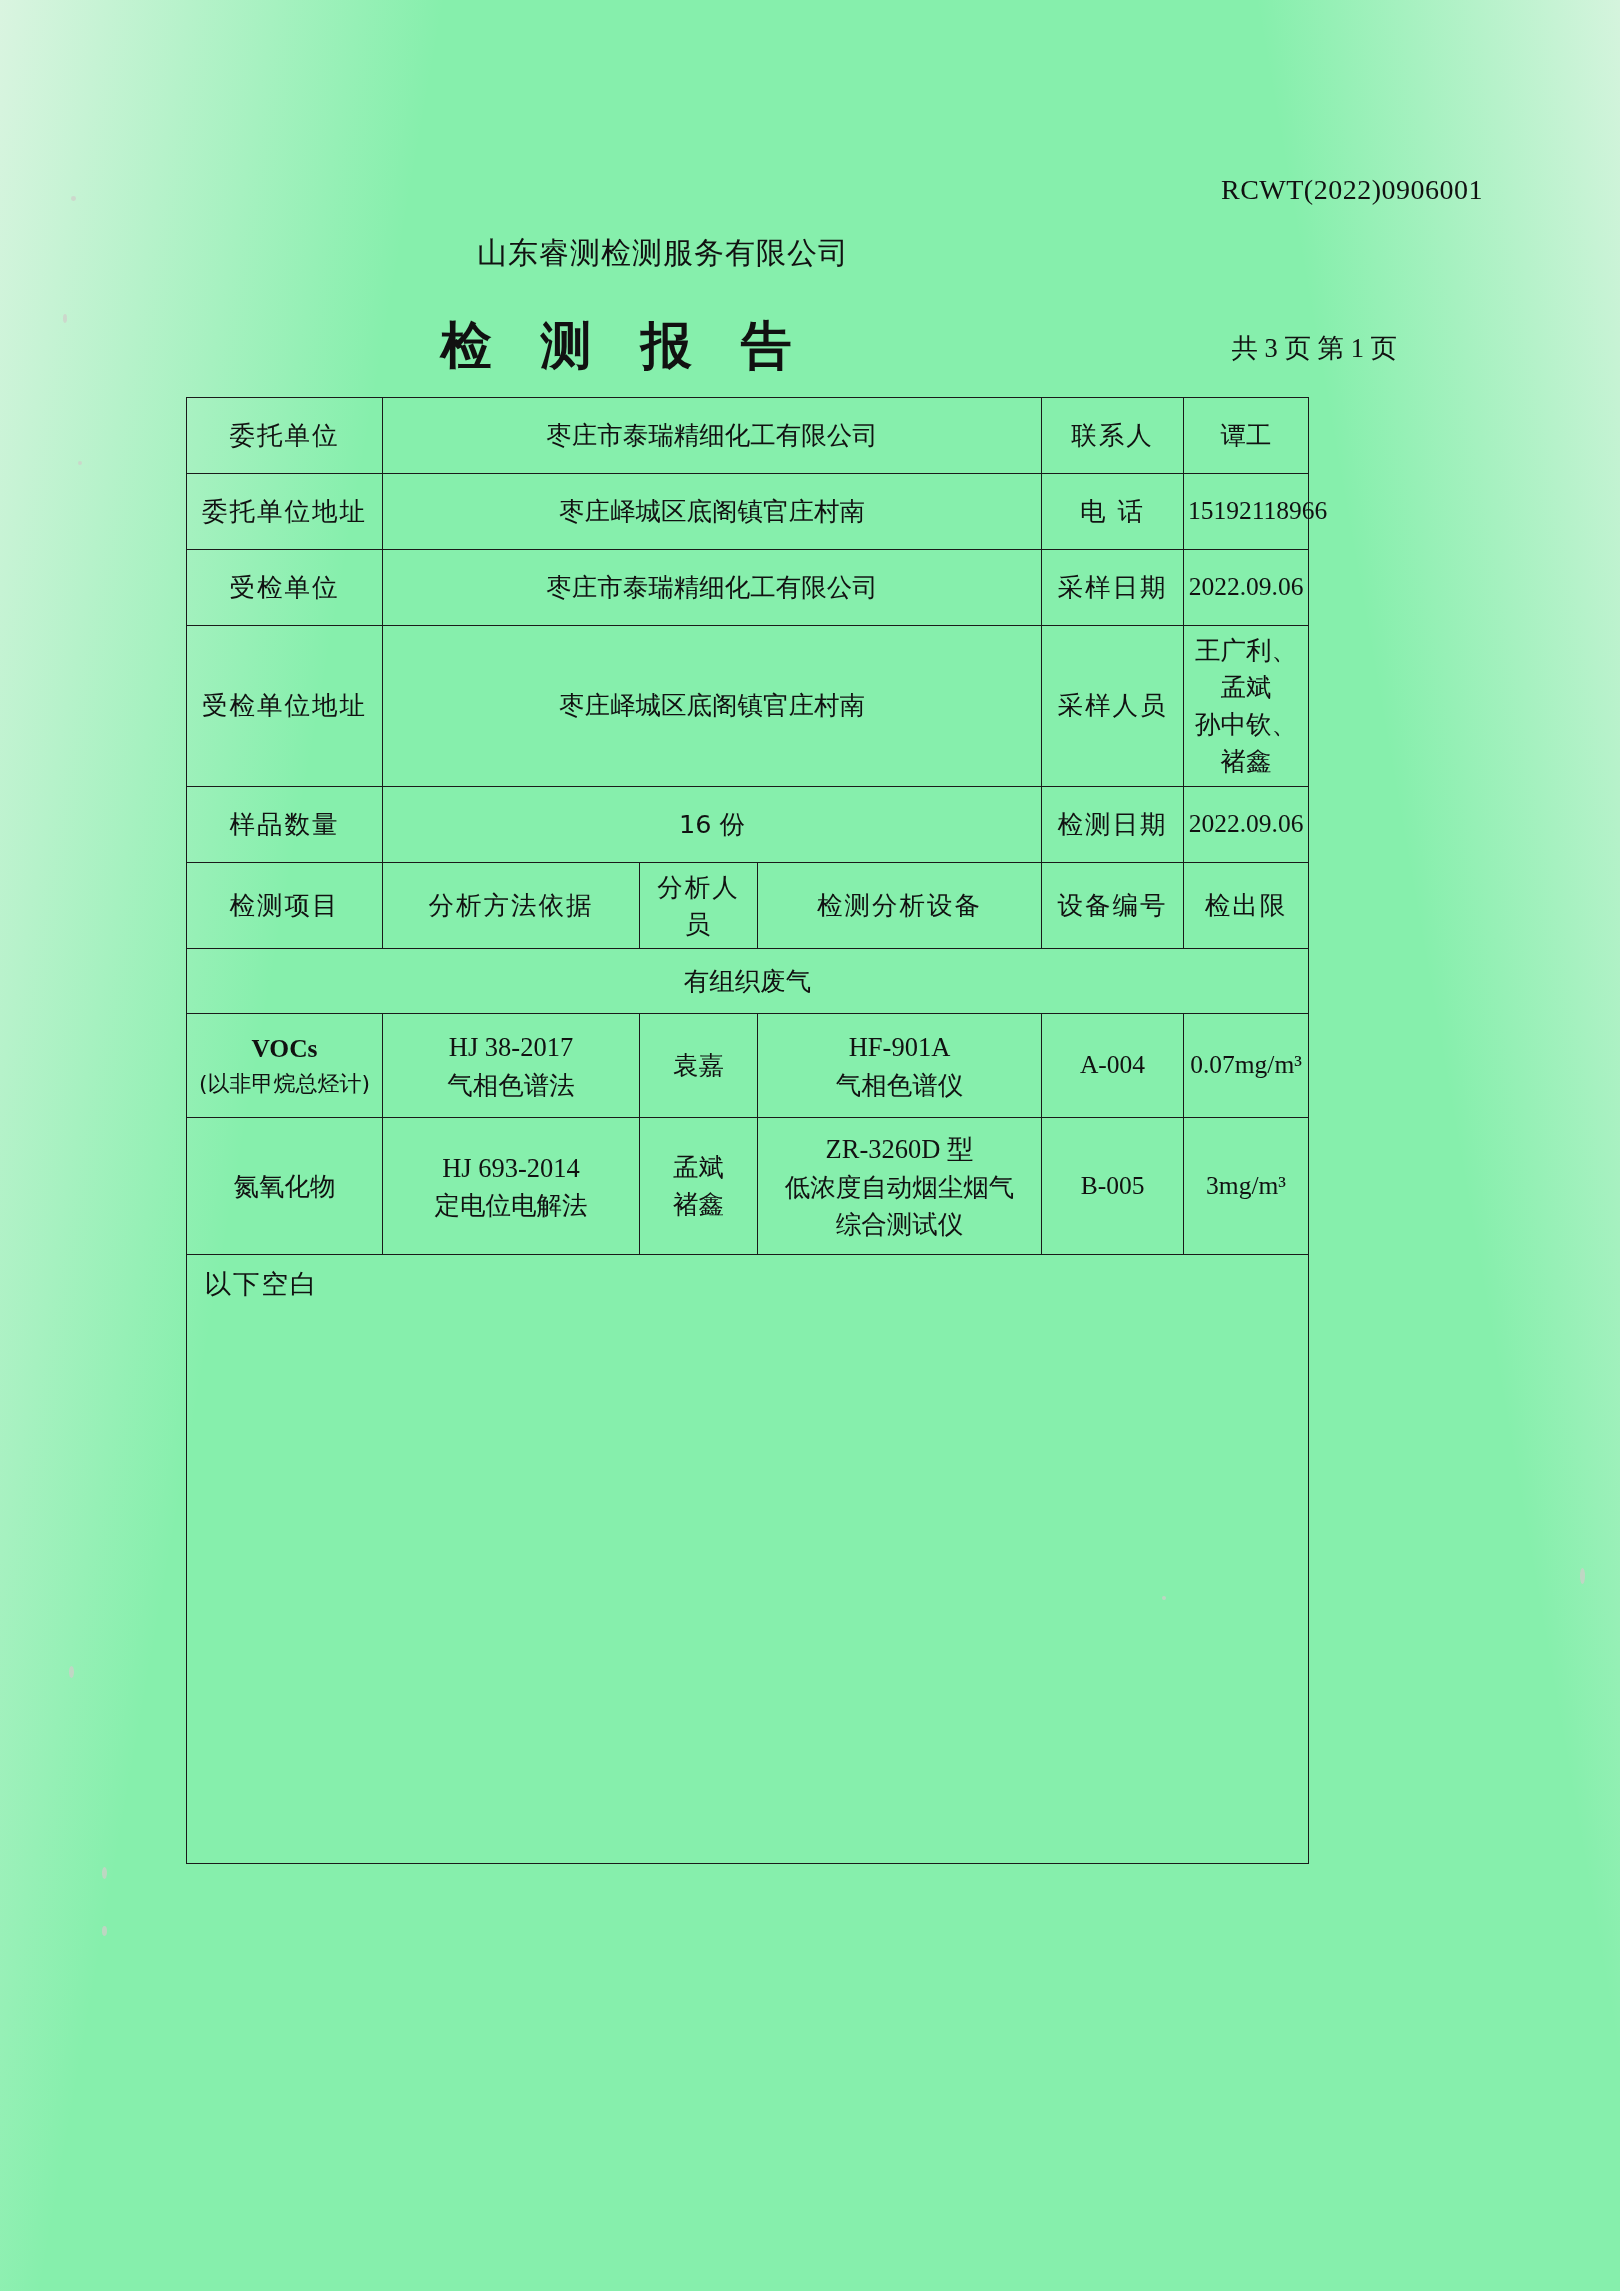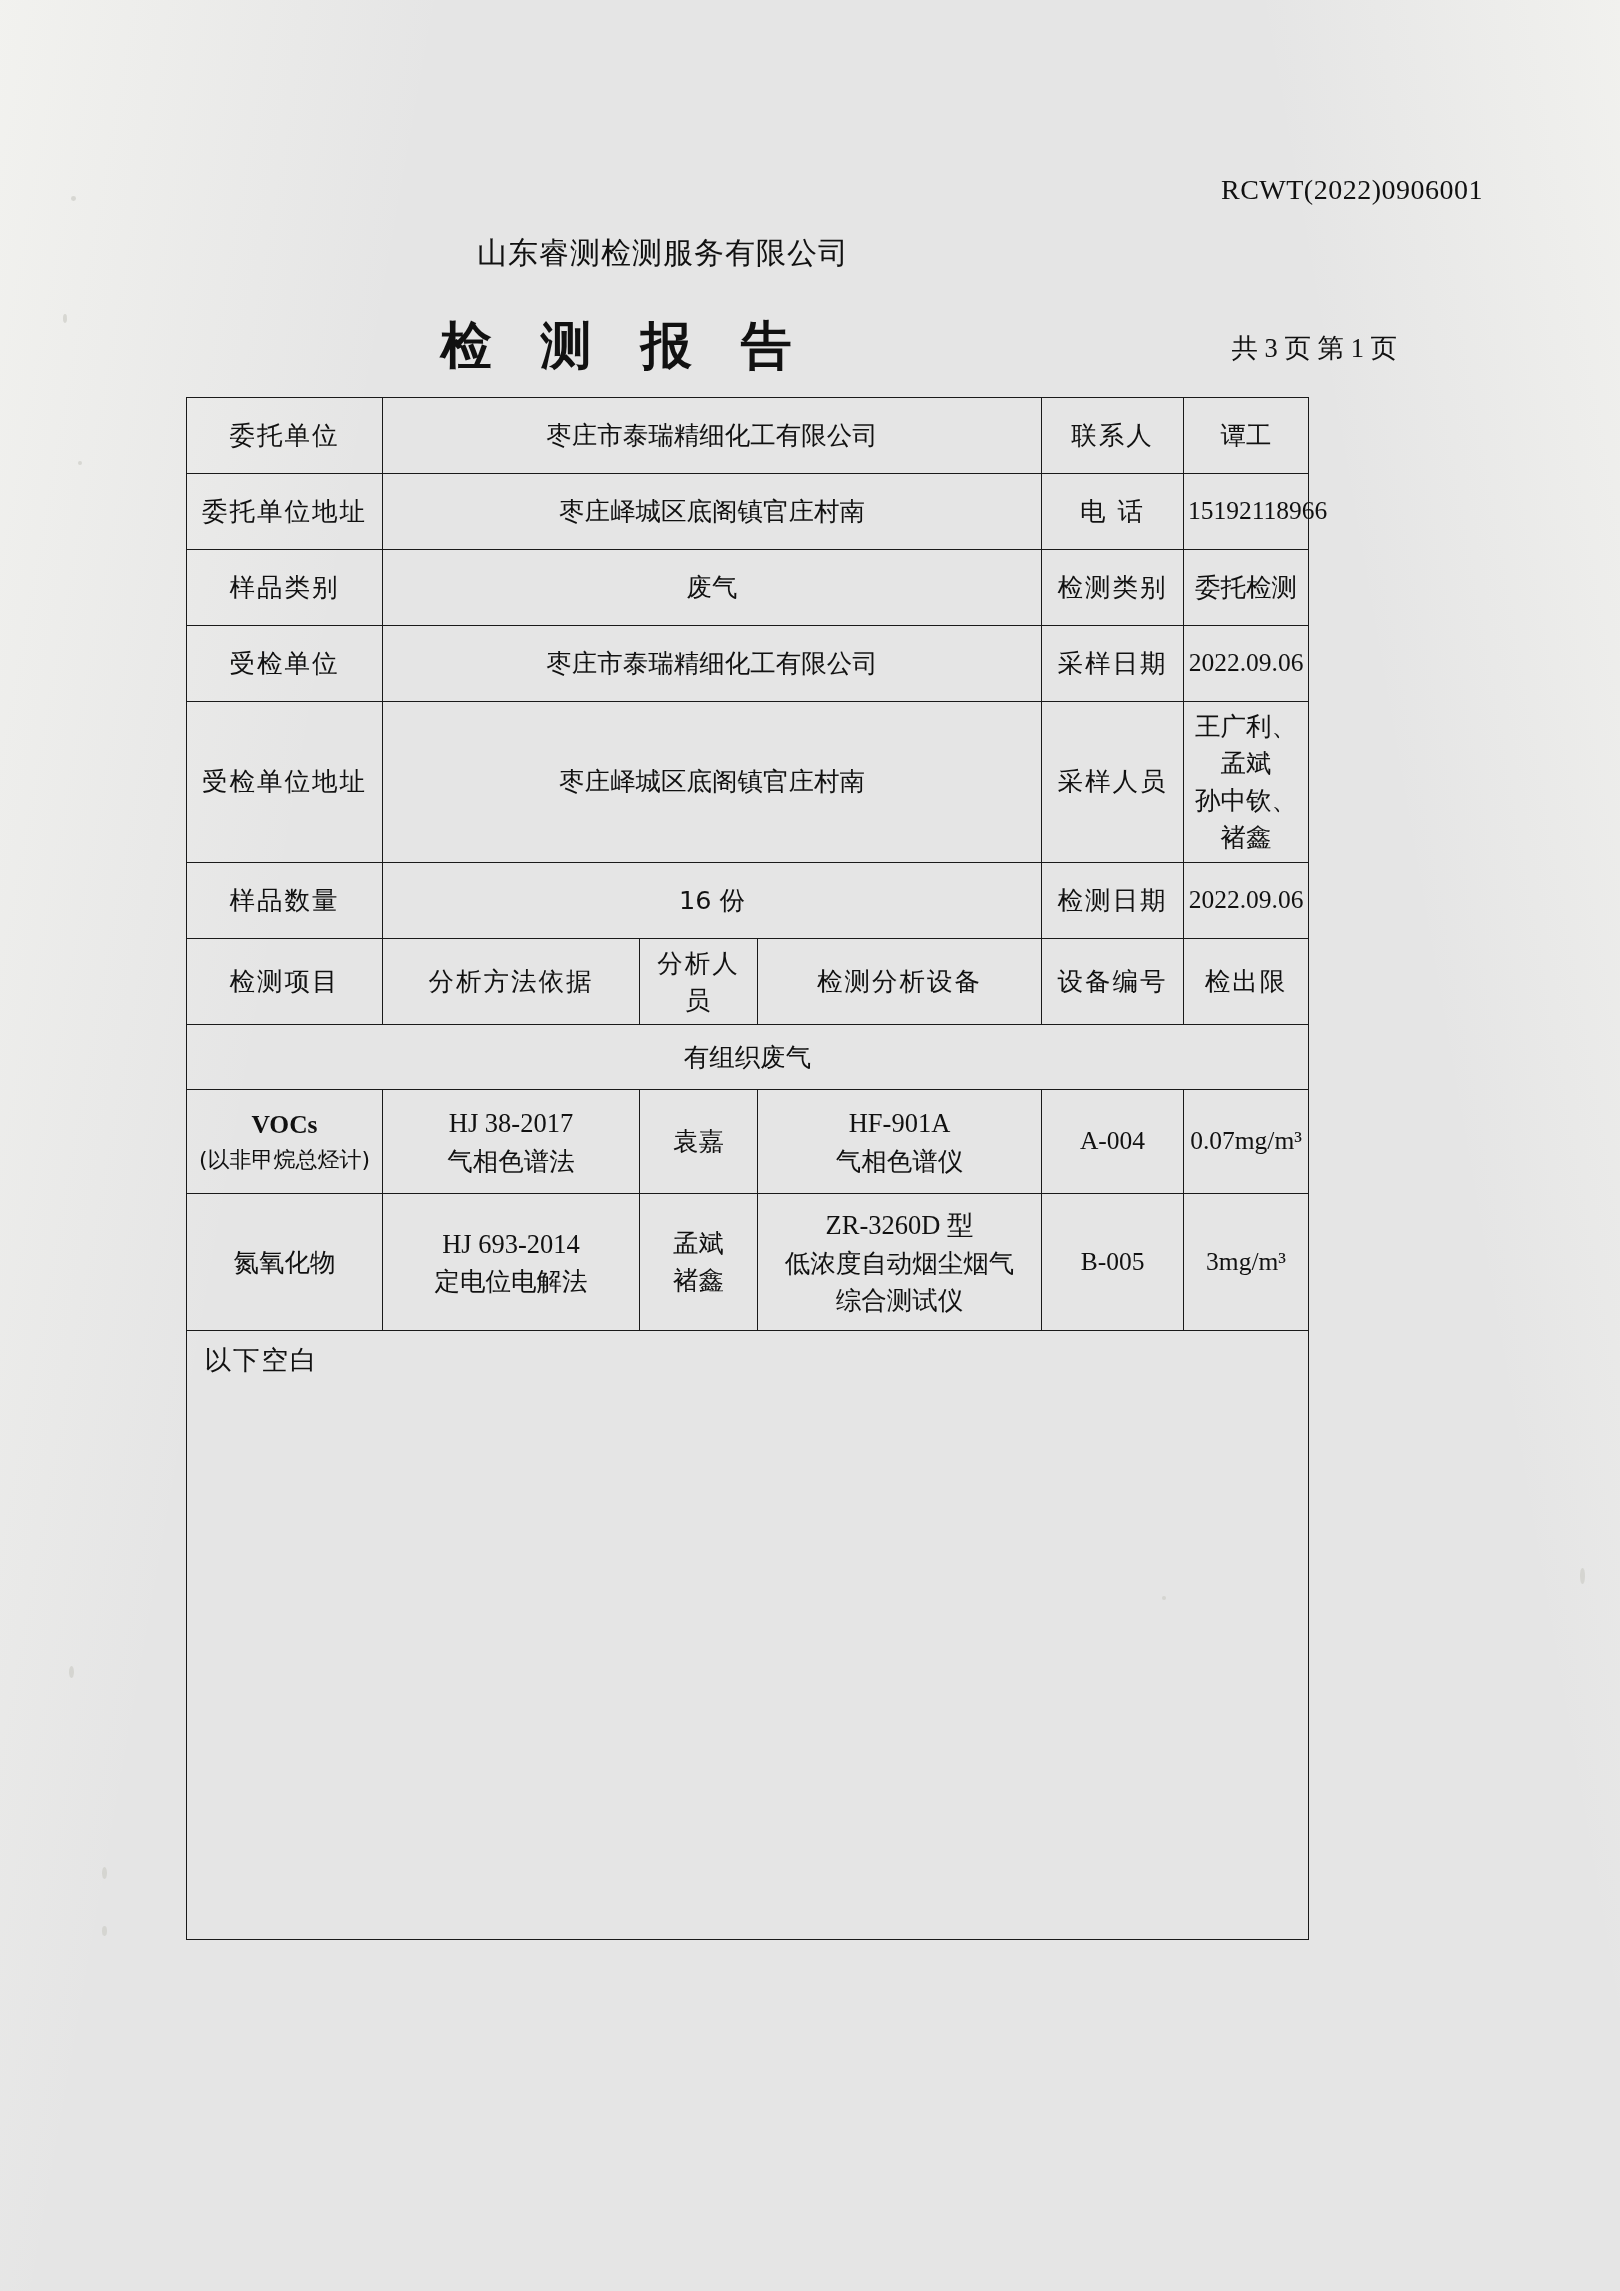--- a/index.html
+++ b/index.html
@@ -12,21 +12,21 @@
     height: 2292px;
     font-family: "Liberation Serif", serif;
     color: #111;
     position: relative;
     overflow: hidden;
   }
   .page {
     position: relative;
     width: 1620px;
     height: 2292px;
-    background: #e5e5e5;
+    background: #86efac;
     box-sizing: border-box;
   }
   
   .paper-tint {
     position: absolute;
     inset: 0;
     background:
       linear-gradient(100deg, rgba(246,246,242,0.75) 0%, rgba(255,255,255,0) 22%),
       linear-gradient(260deg, rgba(246,246,242,0.70) 0%, rgba(255,255,255,0) 18%);
     pointer-events: none;
@@ -164,26 +164,20 @@
         <td class="cell-val">谭工</td>
       </tr>
 
       <tr class="row-h1">
         <td class="cell-label">委托单位地址</td>
         <td colspan="3" class="cell-val">枣庄峄城区底阁镇官庄村南</td>
         <td class="cell-label nowrap">电    话</td>
         <td class="cell-val-serif">15192118966</td>
       </tr>
 
-      <tr class="row-h1">
-        <td class="cell-label">样品类别</td>
-        <td colspan="3" class="cell-val">废气</td>
-        <td class="cell-label">检测类别</td>
-        <td class="cell-val">委托检测</td>
-      </tr>
 
       <tr class="row-h1">
         <td class="cell-label">受检单位</td>
         <td colspan="3" class="cell-val">枣庄市泰瑞精细化工有限公司</td>
         <td class="cell-label">采样日期</td>
         <td class="cell-val-serif">2022.09.06</td>
       </tr>
 
       <tr class="row-h2">
         <td class="cell-label">受检单位地址</td>

